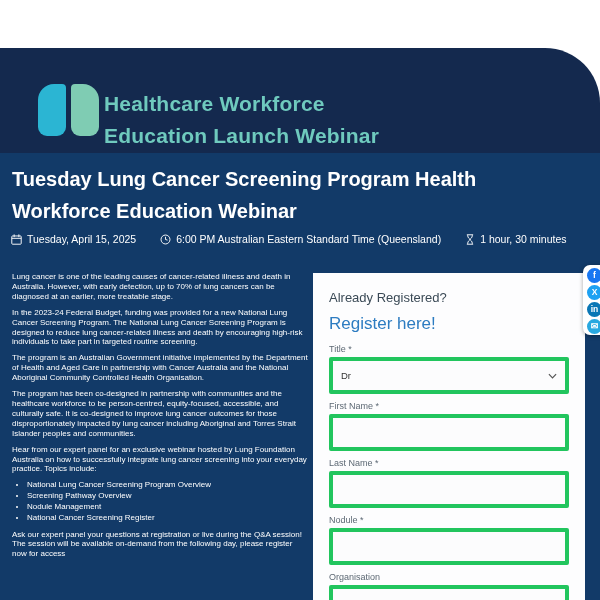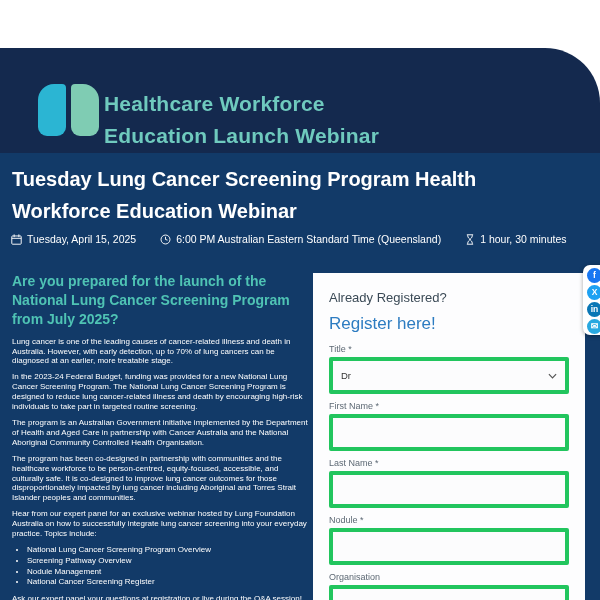--- a/index.html
+++ b/index.html
@@ -142,21 +142,20 @@
           <line x1="2" y1="1" x2="10" y2="1"></line>
             <line x1="2" y1="13" x2="10" y2="13"></line>
           <path d="M3,1.5 C3,5.5 6,6 6,7 C6,8 3,8.5 3,12.5"></path>
           <path d="M9,1.5 C9,5.5 6,6 6,7 C6,8 9,8.5 9,12.5"></path>
         </svg>
         <span>1 hour, 30 minutes</span>
       </div>
     </div>
 
     <div class="left-col">
-      <h2 class="left-heading">Are you prepared for the launch of the National Lung Cancer Screening Program from July 2025?</h2>
       <p>Lung cancer is one of the leading causes of cancer-related illness and death in Australia. However, with early detection, up to 70% of lung cancers can be diagnosed at an earlier, more treatable stage.</p>
       <p>In the 2023-24 Federal Budget, funding was provided for a new National Lung Cancer Screening Program. The National Lung Cancer Screening Program is designed to reduce lung cancer-related illness and death by encouraging high-risk individuals to take part in targeted routine screening.</p>
       <p>The program is an Australian Government initiative implemented by the Department of Health and Aged Care in partnership with Cancer Australia and the National Aboriginal Community Controlled Health Organisation.</p>
       <p>The program has been co-designed in partnership with communities and the healthcare workforce to be person-centred, equity-focused, accessible, and culturally safe. It is co-designed to improve lung cancer outcomes for those disproportionately impacted by lung cancer including Aboriginal and Torres Strait Islander peoples and communities.</p>
       <p>Hear from our expert panel for an exclusive webinar hosted by Lung Foundation Australia on how to successfully integrate lung cancer screening into your everyday practice. Topics include:</p>
       <ul>
         <li>National Lung Cancer Screening Program Overview</li>
         <li>Screening Pathway Overview</li>
         <li>Nodule Management</li>
         <li>National Cancer Screening Register</li>

